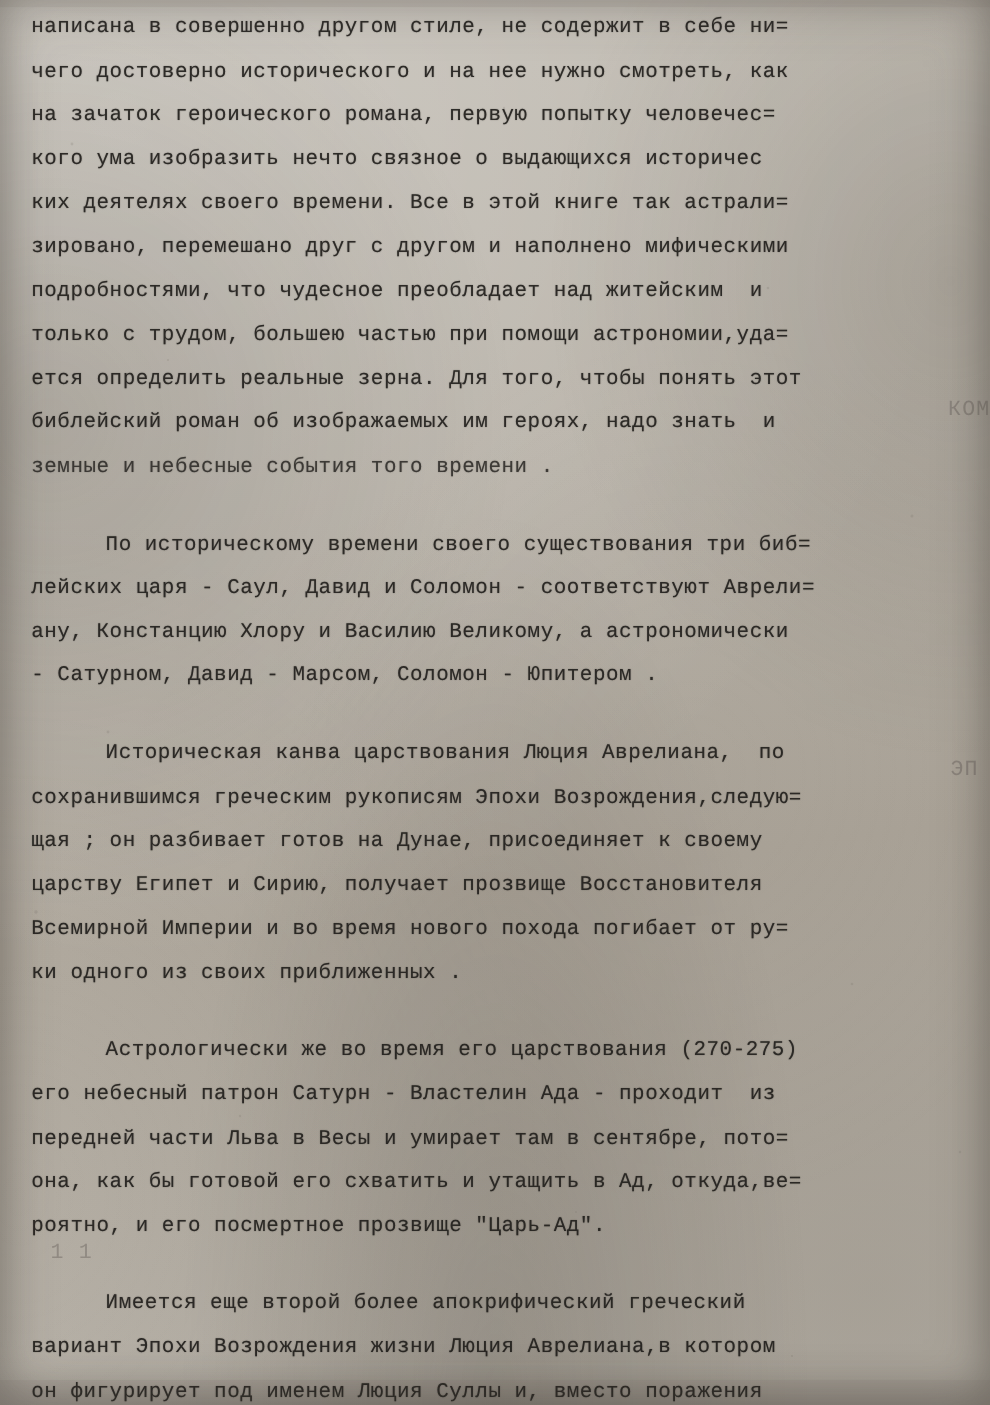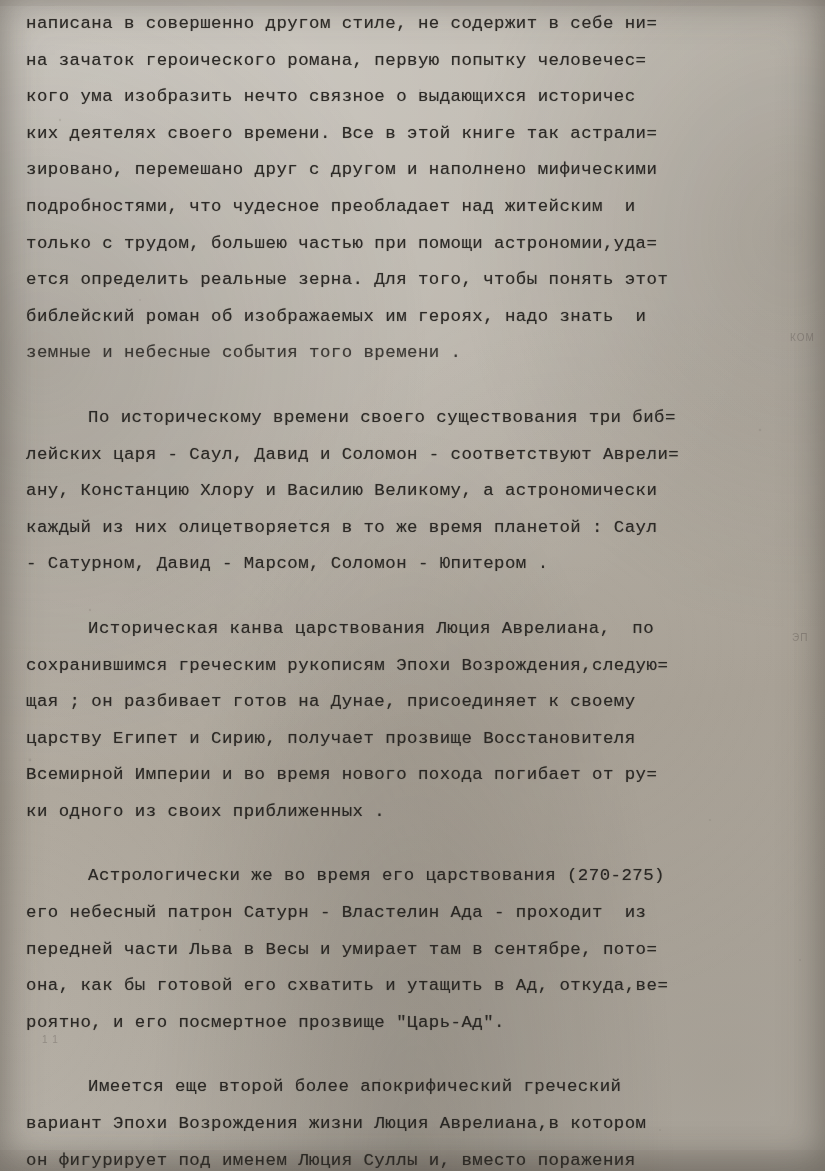--- a/index.html
+++ b/index.html
@@ -60,22 +60,22 @@
     text-indent: 62px;
     margin-top: 28px;
   }
   .line.faint {
     opacity: 0.82;
   }
   
   .ghost {
     position: absolute;
     color: rgba(70,64,58,0.30);
-    font-family: Liberation Sans, sans-serif;
-    font-size: 10px;
+    font-family: Liberation Mono, monospace;
+    font-size: 18px;
     letter-spacing: 1px;
     pointer-events: none;
   }
   .edge-shadow {
     position: absolute;
     inset: 0;
     pointer-events: none;
     box-shadow:
       inset 0 0 46px rgba(60,55,48,0.35),
       inset 0 -14px 30px rgba(60,55,48,0.25);
@@ -108,34 +108,34 @@
     </g>
     <g fill="#8a8276" opacity="0.30">
       <rect x="0" y="1150" width="825" height="21"></rect>
       <rect x="0" y="0" width="825" height="6"></rect>
     </g>
   </svg>
 
   <div class="text-block">
 
     <div class="line">написана в совершенно другом стиле, не содержит в себе ни=</div>
+    <div class="line">чего достоверно исторического и на нее нужно смотреть, как</div>
     <div class="line">на зачаток героического романа, первую попытку человечес=</div>
     <div class="line">кого ума изобразить нечто связное о выдающихся историчес</div>
     <div class="line">ких деятелях своего времени. Все в этой книге так астрали=</div>
     <div class="line">зировано, перемешано друг с другом и наполнено мифическими</div>
     <div class="line">подробностями, что чудесное преобладает над житейским  и</div>
     <div class="line">только с трудом, большею частью при помощи астрономии,уда=</div>
     <div class="line">ется определить реальные зерна. Для того, чтобы понять этот</div>
     <div class="line">библейский роман об изображаемых им героях, надо знать  и</div>
     <div class="line faint">земные и небесные события того времени .</div>
 
     <div class="line indent">По историческому времени своего существования три биб=</div>
     <div class="line">лейских царя - Саул, Давид и Соломон - соответствуют Аврели=</div>
     <div class="line">ану, Констанцию Хлору и Василию Великому, а астрономически</div>
-    <div class="line">каждый из них олицетворяется в то же время планетой : Саул</div>
     <div class="line">- Сатурном, Давид - Марсом, Соломон - Юпитером .</div>
 
     <div class="line indent">Историческая канва царствования Люция Аврелиана,  по</div>
     <div class="line">сохранившимся греческим рукописям Эпохи Возрождения,следую=</div>
     <div class="line">щая ; он разбивает готов на Дунае, присоединяет к своему</div>
     <div class="line">царству Египет и Сирию, получает прозвище Восстановителя</div>
     <div class="line">Всемирной Империи и во время нового похода погибает от ру=</div>
     <div class="line">ки одного из своих приближенных .</div>
 
     <div class="line indent">Астрологически же во время его царствования (270-275)</div>

